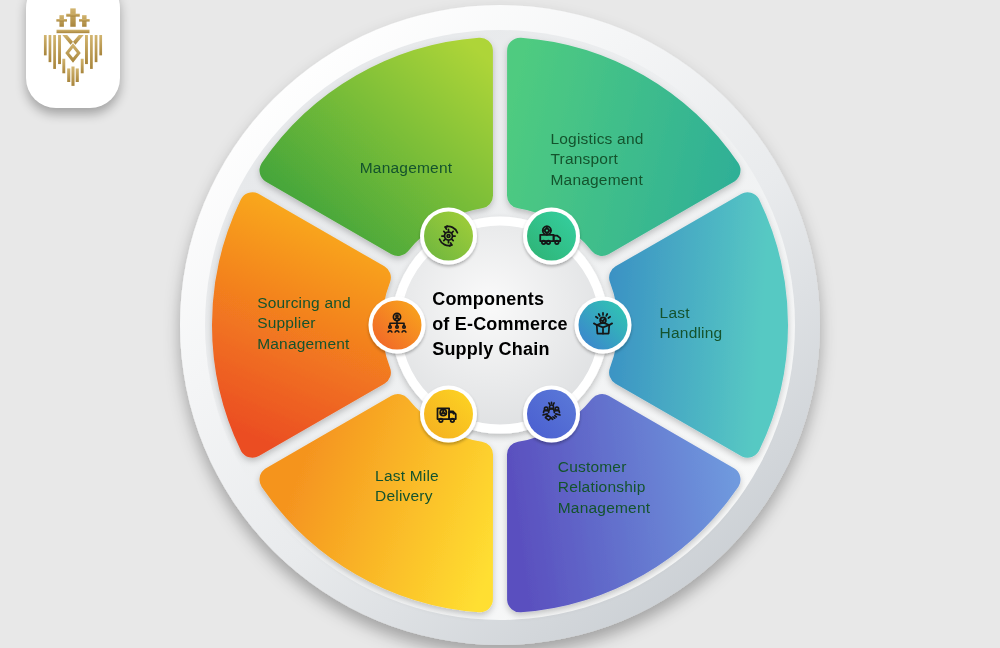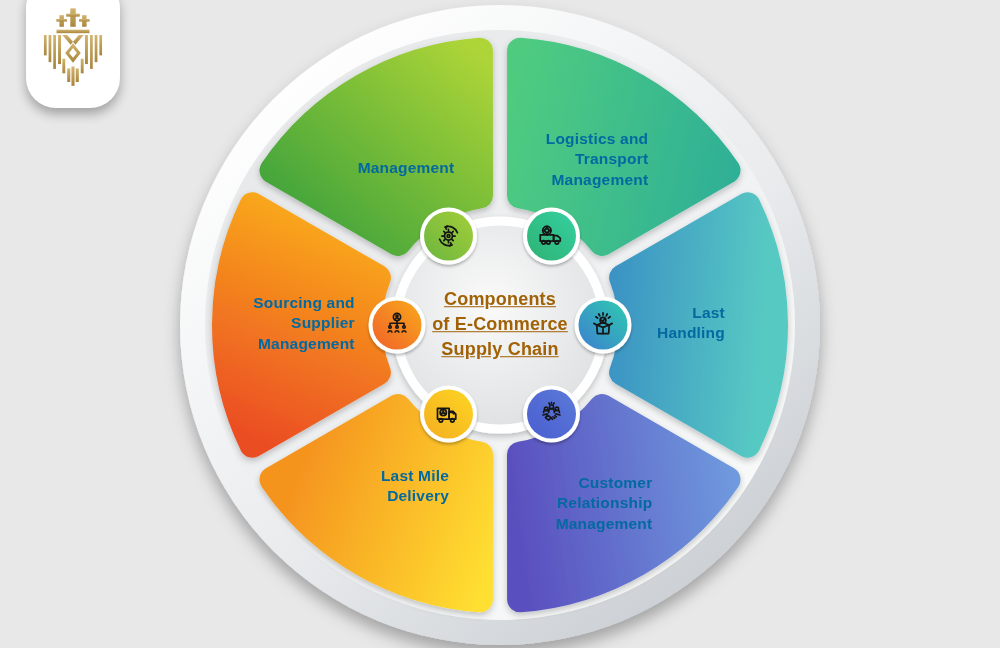--- a/index.html
+++ b/index.html
@@ -1,30 +1,29 @@
 <!DOCTYPE html>
 <html><head>
 <meta charset="utf-8">
 <style>
   html,body{margin:0;padding:0;}
   body{width:1000px;height:648px;font-family:"Liberation Sans", sans-serif;}
   .stage{position:relative;width:1000px;height:648px;background:#e8e8e8;overflow:hidden;}
   .stage svg.main{position:absolute;left:0;top:0;}
   .lbl{
     position:absolute;transform:translate(-50%,-50%);
-    white-space:pre-line;text-align:right;
-    font-size:15.5px;line-height:1.32;font-weight:700;color:#0369a1;
+    white-space:pre-line;text-align:left;
+    font-size:15.5px;line-height:1.32;font-weight:400;color:#14532d;
     letter-spacing:.2px;
   }
   .title{
     position:absolute;transform:translate(-50%,-50%);
-    white-space:pre-line;text-align:center;
-    font-size:18px;line-height:1.4;font-weight:800;color:#a16207;
+    white-space:pre-line;
+    font-size:18px;line-height:1.4;font-weight:800;color:#000000;
     letter-spacing:.2px;
-    text-decoration:underline;
   }
   .logo-card{
     position:absolute;left:26px;top:-22px;width:94px;height:130px;
     background:#ffffff;border-radius:30px;
     box-shadow:0 6px 11px rgba(0,0,0,.30);
     display:flex;align-items:flex-end;justify-content:center;
     padding-bottom:14px;box-sizing:border-box;
   }
 </style>
 </head>
@@ -226,24 +225,24 @@
   <div class="title" style="left:500px;top:325px;">Components
 of E-Commerce
 Supply Chain</div>
 
   <div class="lbl" style="left:406px;top:168px;">Management</div>
   <div class="lbl" style="left:597px;top:160px;">Logistics and
 Transport
 Management</div>
   <div class="lbl" style="left:691px;top:323px;">Last
 Handling</div>
-  <div class="lbl" style="left:604px;top:504px;">Customer
+  <div class="lbl" style="left:604px;top:488px;">Customer
 Relationship
 Management</div>
-  <div class="lbl" style="left:407px;top:486px;margin-left:8px;">Last Mile
+  <div class="lbl" style="left:407px;top:486px;">Last Mile
 Delivery</div>
   <div class="lbl" style="left:304px;top:324px;">Sourcing and
 Supplier
 Management</div>
 
   <div class="logo-card">
     <svg width="62" height="86" viewBox="0 0 64 88">
       <g fill="url(#goldGrad)">
         <rect x="29.2" y="0" width="5.6" height="19"></rect>
         <rect x="25" y="5.5" width="14" height="3"></rect>

